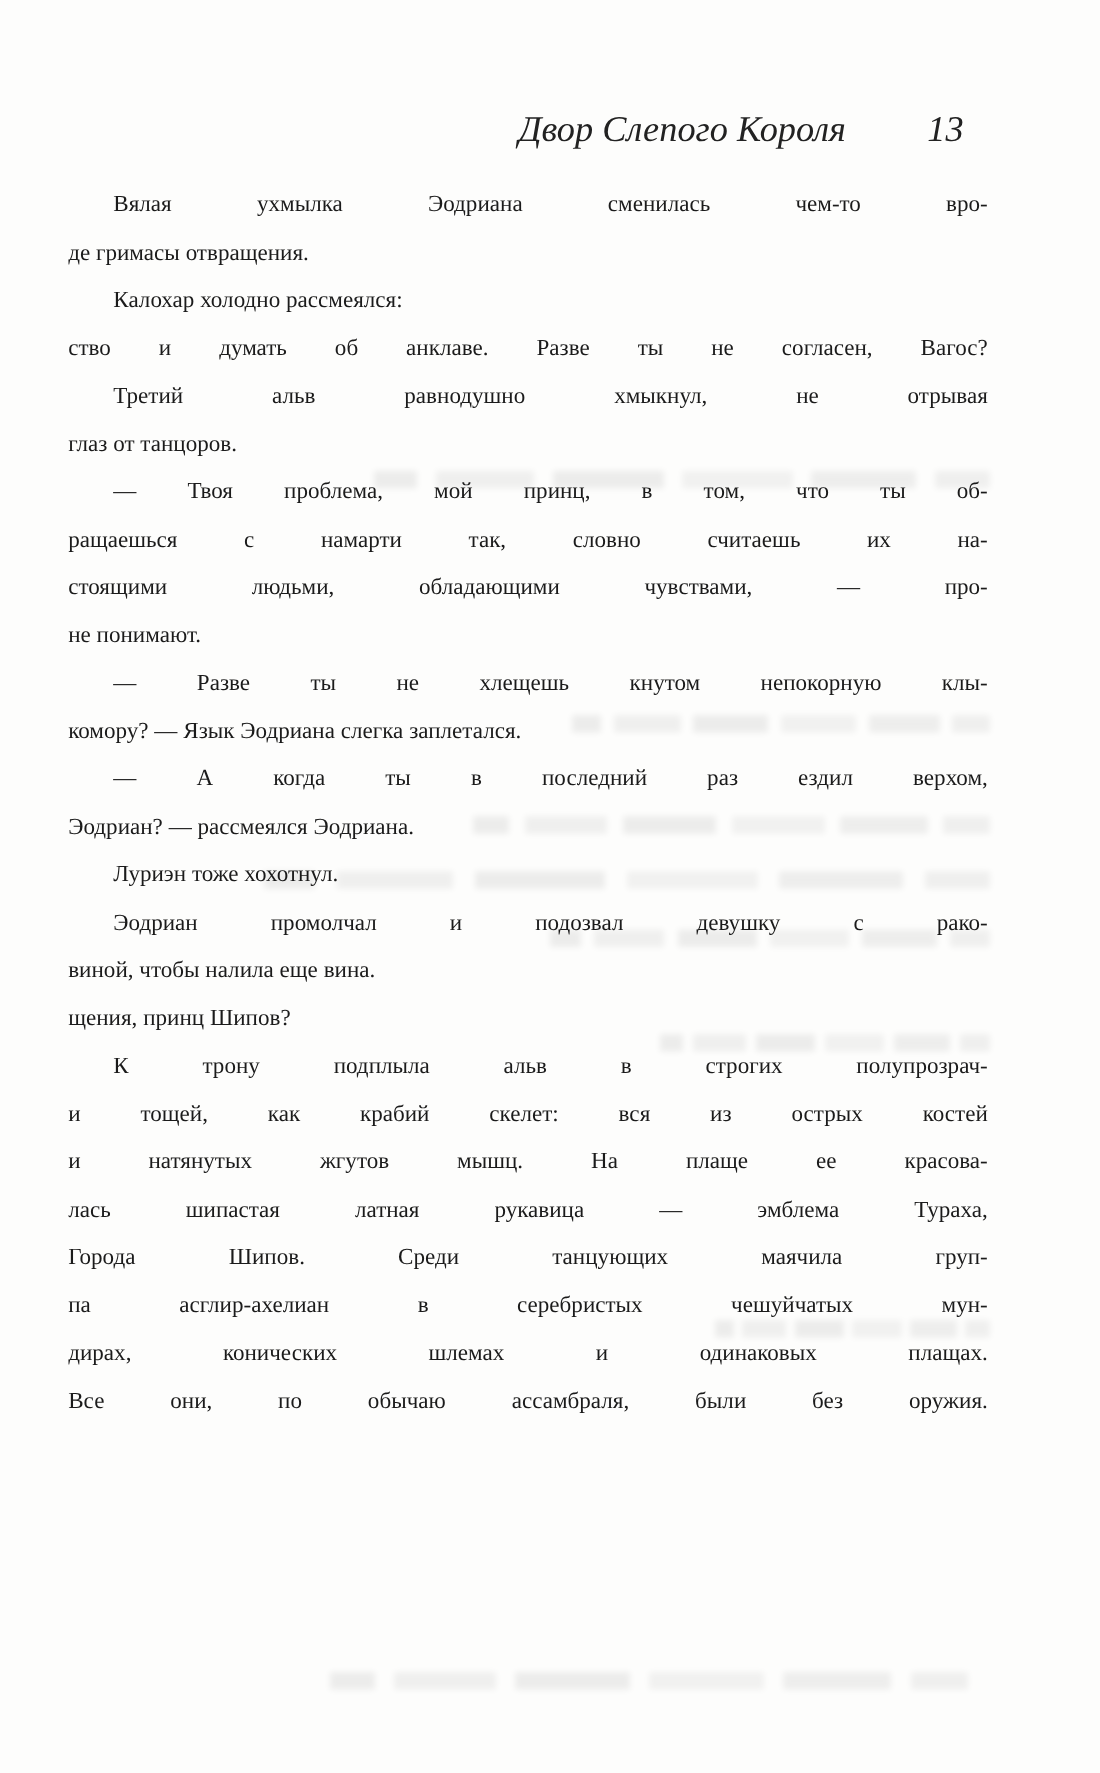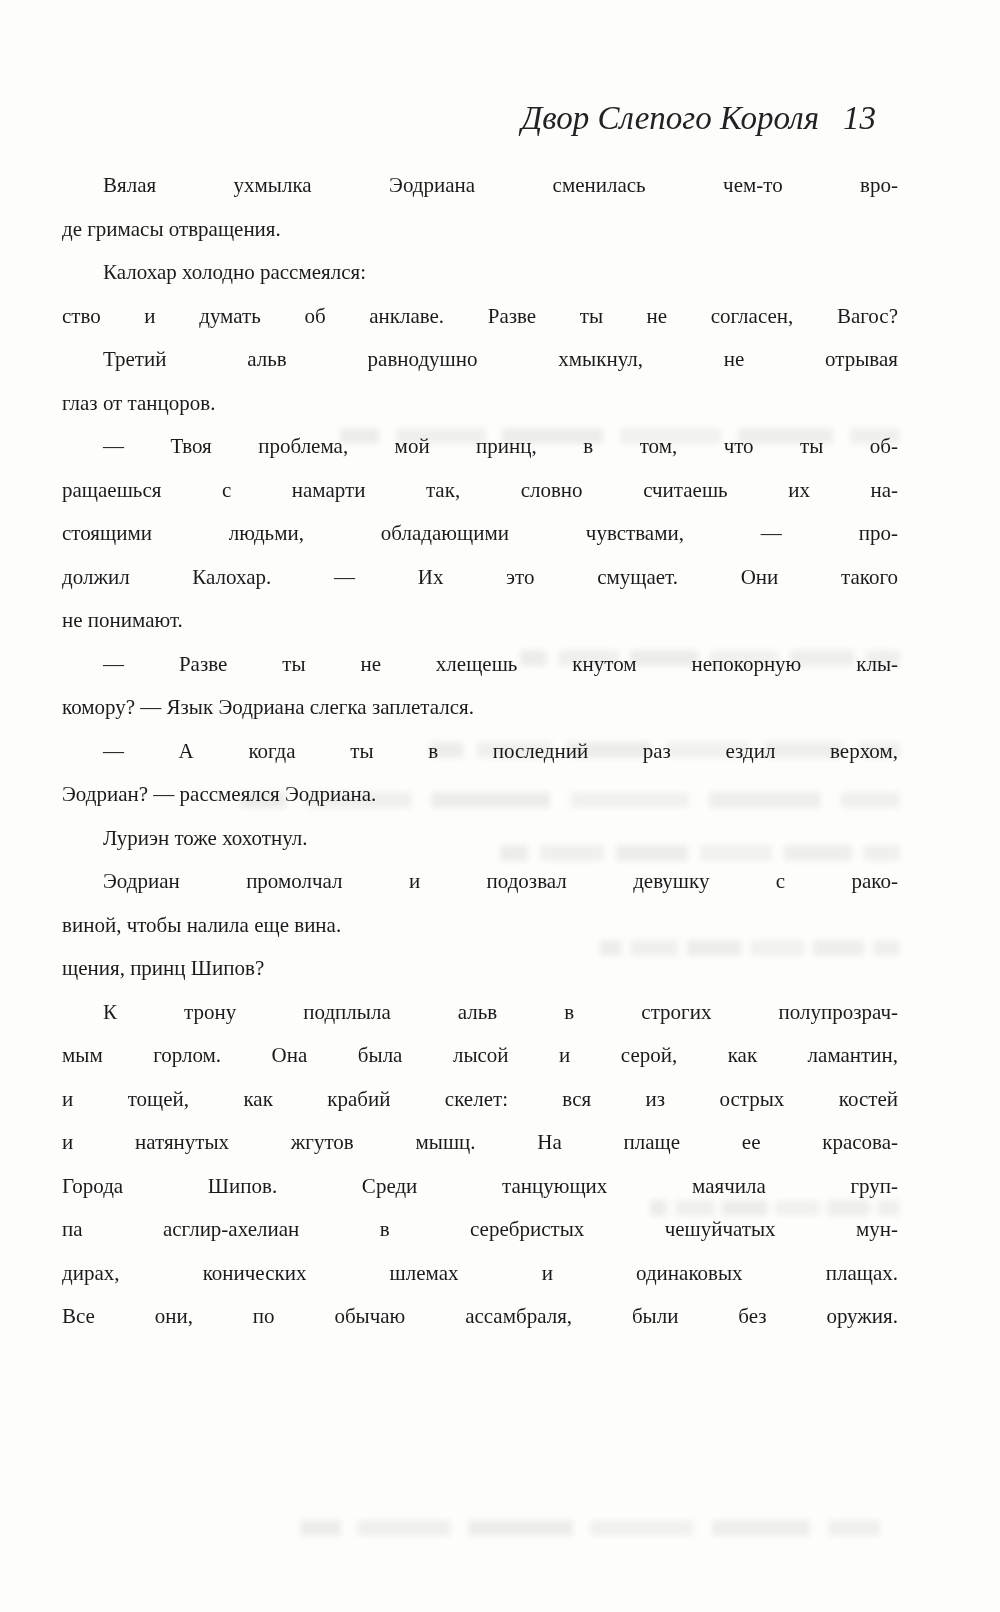--- a/index.html
+++ b/index.html
@@ -23,22 +23,23 @@
     left: 0;
     right: 124px;
     display: flex;
     justify-content: flex-end;
     align-items: center;
     font-style: italic;
     font-size: 33px;
     line-height: 38px;
     color: #222222;
     white-space: nowrap;
+    gap: 17px;
   }
-  .rh-num { margin-left: 24px; }
+  .rh-num { margin-left: 57px; }
 
   
   .text {
     position: absolute;
     top: 164px;
     left: 62px;
     width: 836px;
     font-size: 21px;
     line-height: 43.5px;
     color: #1b1b1b;
@@ -84,34 +85,33 @@
   <div class="text">
     <div class="ln ind">Вялая ухмылка Эодриана сменилась чем-то вро-</div>
     <div class="ln end">де гримасы отвращения.</div>
     <div class="ln ind end">Калохар холодно рассмеялся:</div>
     <div class="ln">ство и думать об анклаве. Разве ты не согласен, Вагос?</div>
     <div class="ln ind">Третий альв равнодушно хмыкнул, не отрывая</div>
     <div class="ln end">глаз от танцоров.</div>
     <div class="ln ind">— Твоя проблема, мой принц, в том, что ты об-</div>
     <div class="ln">ращаешься с намарти так, словно считаешь их на-</div>
     <div class="ln">стоящими людьми, обладающими чувствами, — про-</div>
-    <div class="ln">должил Калохар. — Их это смущает. Они такого</div>
     <div class="ln end">не понимают.</div>
     <div class="ln ind">— Разве ты не хлещешь кнутом непокорную клы-</div>
     <div class="ln end">комору? — Язык Эодриана слегка заплетался.</div>
     <div class="ln ind">— А когда ты в последний раз ездил верхом,</div>
     <div class="ln end">Эодриан? — рассмеялся Эодриана.</div>
     <div class="ln ind end">Луриэн тоже хохотнул.</div>
     <div class="ln ind">Эодриан промолчал и подозвал девушку с рако-</div>
     <div class="ln end">виной, чтобы налила еще вина.</div>
     <div class="ln end">щения, принц Шипов?</div>
     <div class="ln ind">К трону подплыла альв в строгих полупрозрач-</div>
-    <div class="ln">мым горлом. Она была лысой и серой, как ламантин,</div>
     <div class="ln">и тощей, как крабий скелет: вся из острых костей</div>
     <div class="ln">и натянутых жгутов мышц. На плаще ее красова-</div>
+    <div class="ln">лась шипастая латная рукавица — эмблема Тураха,</div>
     <div class="ln">Города Шипов. Среди танцующих маячила груп-</div>
     <div class="ln">па асглир-ахелиан в серебристых чешуйчатых мун-</div>
     <div class="ln">дирах, конических шлемах и одинаковых плащах.</div>
     <div class="ln">Все они, по обычаю ассамбраля, были без оружия.</div>
   </div>
 
   <div class="ghost" style="top:428px; left:340px; width:560px;"></div>
   <div class="ghost" style="top:650px; left:520px; width:380px;"></div>
   <div class="ghost" style="top:742px; left:430px; width:470px;"></div>
   <div class="ghost" style="top:792px; left:240px; width:660px;"></div>

